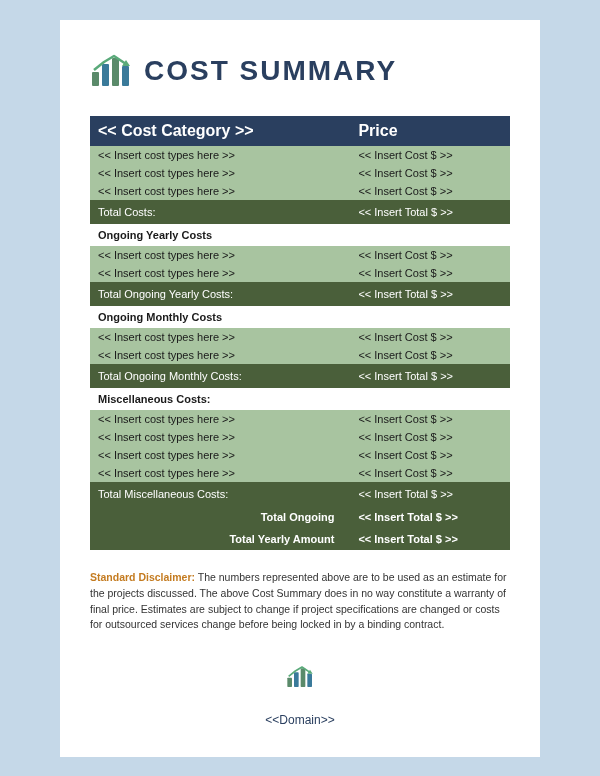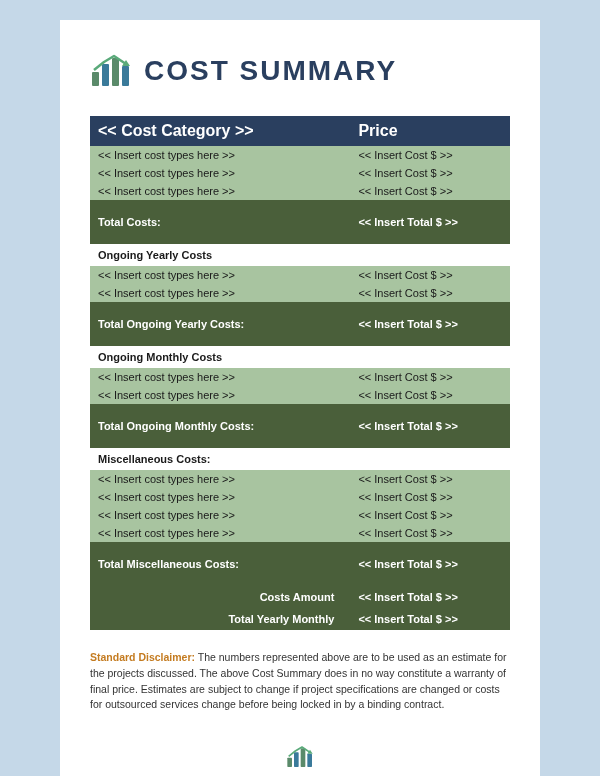--- a/index.html
+++ b/index.html
@@ -71,22 +71,22 @@
     }
 
     .col-price {
       width: 38%;
     }
 
     
     .row-total td {
       background-color: #4a5f3a;
       color: #ffffff;
-      font-weight: bold;
-      padding: 16px 8px;
+      font-weight: normal;
+      padding: 6px 8px;
     }
 
     
     .row-data td {
       background-color: #a8c4a0;
       color: #1a1a1a;
       padding: 3px 8px;
     }
 
     
@@ -223,25 +223,25 @@
         </tr>
         <tr class="row-data">
           <td>&lt;&lt; Insert cost types here &gt;&gt;</td>
           <td>&lt;&lt; Insert Cost $ &gt;&gt;</td>
         </tr>
         <tr class="row-total">
           <td>Total Miscellaneous Costs:</td>
           <td>&lt;&lt; Insert Total $ &gt;&gt;</td>
         </tr>
         <tr class="row-subtotal">
-          <td class="label-cell">Costs Amount</td>
+          <td class="label-cell">Total Ongoing</td>
           <td>&lt;&lt; Insert Total $ &gt;&gt;</td>
         </tr>
         <tr class="row-subtotal">
-          <td class="label-cell">Total Yearly Monthly</td>
+          <td class="label-cell">Total Yearly Amount</td>
           <td>&lt;&lt; Insert Total $ &gt;&gt;</td>
         </tr>
       </tbody>
   </table>
 
   <div class="disclaimer">
     <span class="disclaimer-label">Standard Disclaimer:</span><span> The numbers represented above are to be used as an estimate for the projects discussed. The above Cost Summary does in no way constitute a warranty of final price.  Estimates are subject to change if project specifications are changed or costs for outsourced services change before being locked in by a binding contract.</span>
   </div>
 
   <div class="footer">

